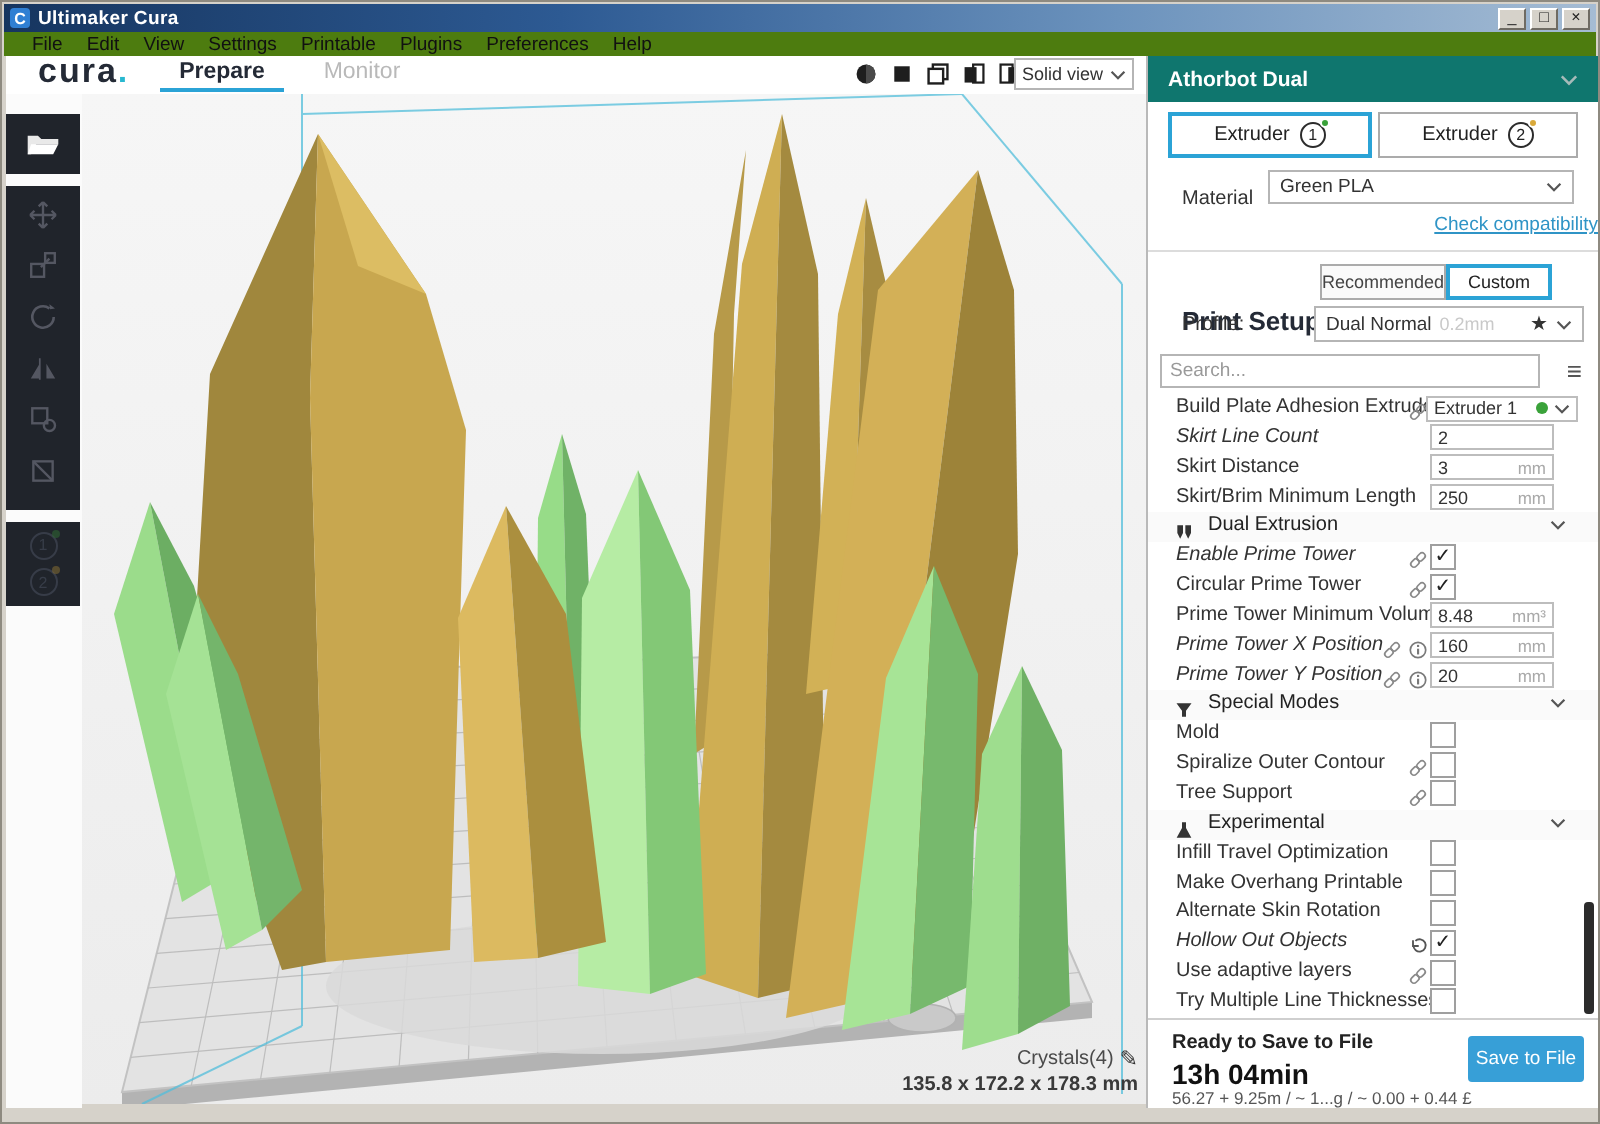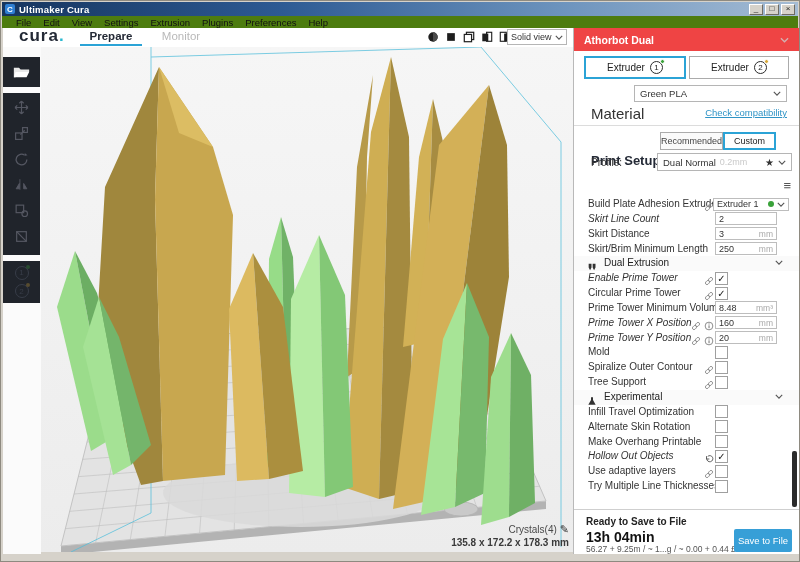--- a/index.html
+++ b/index.html
@@ -49,39 +49,39 @@
 
   
   .viewport { position:absolute; left:40px; top:46px; width:532px; height:507px; background:#f3f3f3; overflow:hidden; }
   .viewport svg.scene { position:absolute; left:0; top:0; }
   .model-name { position:absolute; right:4px; top:476px; font-size:10px; color:#4a4a4a; display:flex; align-items:center; gap:3px; }
   .model-name .pencil { font-size:11px; color:#333; }
   .model-size { position:absolute; right:4px; top:490px; font-size:10px; font-weight:bold; color:#3a3a3a; }
 
   
   .panel { position:absolute; left:572px; top:27px; width:226px; height:526px; background:#fff; border-left:1px solid #b9b9b9; z-index:6; }
-  .panel-header { position:absolute; left:0; top:0; right:0; height:23px; background:#ef4444; color:#fff;
+  .panel-header { position:absolute; left:0; top:0; right:0; height:23px; background:#0f766e; color:#fff;
     font-size:10.5px; font-weight:bold; display:flex; align-items:center; padding:0 10px; }
   .panel-header .chev { margin-left:auto; opacity:.8; }
 
   .extruder-tabs { position:absolute; left:10px; top:28px; right:10px; height:23px; display:flex; gap:3px; }
   .ext-btn { flex:1; background:#fff; display:flex; align-items:center; justify-content:center; gap:5px;
     font-size:10px; color:#222; }
   .ext-btn.sel { border:2px solid #2ba3d6; }
   .ext-btn.unsel { border:1px solid #ababab; }
   .num-circ { width:13px; height:13px; border:1.4px solid #2c2c2c; border-radius:50%; font-size:8px;
     display:flex; align-items:center; justify-content:center; position:relative; color:#222; }
   .num-circ .mdot { position:absolute; right:-3px; top:-3px; width:5px; height:5px; border-radius:50%; border:1px solid #fff; }
 
   .material-row { position:absolute; left:0; top:57px; right:0; height:17px; }
-  .material-row .lbl { position:absolute; left:17px; top:20px; font-size:15px; color:#333; }
+  .material-row .lbl { position:absolute; left:17px; top:9px; font-size:10px; color:#333; }
   .material-dd { position:absolute; left:60px; top:0; width:153px; height:17px; border:1px solid #b5b5b5;
     font-size:9.5px; color:#333; display:flex; align-items:center; padding:0 5px; background:#fff; }
   .material-dd .chev { margin-left:auto; }
-  .compat { position:absolute; right:12px; top:79px; font-size:9.5px; color:#2f94c6; text-decoration:underline; }
+  .compat { position:absolute; right:0; top:79px; font-size:9.5px; color:#2f94c6; text-decoration:underline; }
 
   .divider { position:absolute; left:0; top:97px; right:0; height:1px; background:#dcdcdc; }
 
   .ps-title { position:absolute; left:17px; top:105px; font-size:13px; font-weight:bold; color:#242a36;margin-top:20px; }
   .mode-tabs { position:absolute; left:86px; top:104px; width:116px; height:18px; display:flex; }
   .mode-btn { flex:1; font-size:9px; display:flex; align-items:center; justify-content:center; }
   .mode-btn.off { border:1px solid #ababab; background:#fafafa; color:#444; }
   .mode-btn.on { border:2px solid #2ba3d6; background:#fff; color:#222; }
 
   .profile-row { position:absolute; left:0; top:125px; right:0; height:18px; }
@@ -114,21 +114,21 @@
   .srow.section .sic { position:absolute; left:13px; top:2px; }
   .srow.section .lab { left:30px; font-weight:normal; color:#222; }
   .srow.section .chev { position:absolute; right:16px; top:4px; }
 
   .sscroll { position:absolute; right:2px; top:423px; width:5px; height:56px; background:#2b2b2b; border-radius:2px; }
 
   .pfooter { position:absolute; left:0; right:0; top:481px; height:45px; border-top:1px solid #cfcfcf; background:#fff; }
   .pfooter .status { position:absolute; left:12px; top:6px; font-size:10px; font-weight:bold; color:#222; }
   .pfooter .time { position:absolute; left:12px; top:19px; font-size:14px; font-weight:bold; color:#111; }
   .pfooter .details { position:absolute; left:12px; top:34px; font-size:8.5px; color:#555; }
-  .save-btn { position:absolute; right:7px; top:19px; width:58px; height:23px; background:#379fd7; color:#fff;
+  .save-btn { position:absolute; right:7px; top:8px; width:58px; height:23px; background:#379fd7; color:#fff;
     font-size:9.5px; display:flex; align-items:center; justify-content:center; border-radius:2px; }
 
   .bottom-strip { position:absolute; left:1px; right:1px; bottom:1px; height:8px; background:#d6d2ca; }
   .chev svg, .vi svg { display:block; }
 </style>
 </head>
 <body>
 
 <div class="window">
 
@@ -140,21 +140,21 @@
       <div class="win-btn">□</div>
       <div class="win-btn">×</div>
     </div>
   </div>
 
   <div class="menubar" id="menubar">
       <div class="menu-item">File</div>
       <div class="menu-item">Edit</div>
       <div class="menu-item">View</div>
       <div class="menu-item">Settings</div>
-      <div class="menu-item">Extrusion</div>
+      <div class="menu-item">Printable</div>
       <div class="menu-item">Plugins</div>
       <div class="menu-item">Preferences</div>
       <div class="menu-item">Help</div>
     </div>
 
   <div class="viewport">
     <svg class="scene" width="532" height="507" viewBox="0 0 532 507">
       <defs>
         <linearGradient id="bgG" x1="0" y1="0" x2="0" y2="1">
           <stop offset="0" stop-color="#f6f6f6"></stop>
@@ -391,20 +391,21 @@
         <span class="star">★</span>
         <span class="chev">
             <svg width="8" height="5" viewBox="0 0 10 6">
               <path d="M1 1 L5 5 L9 1" fill="none" stroke="#555" stroke-width="1.4"></path>
             </svg>
           </span>
       </div>
     </div>
 
     <div class="search-row">
+      <input class="search-input" placeholder="Search..." style="">
       <span class="hamburger">≡</span>
     </div>
 
     <div class="settings" id="settings-list">
         <div class="srow">
           <span class="lab">Build Plate Adhesion Extruder</span>
           <span class="icons">
             <span><svg width="10" height="10" viewBox="0 0 14 14">
                 <g transform="rotate(-45 7 7)" stroke="#8a8a8a" fill="none" stroke-width="1.2">
                   <rect x="0.8" y="4.8" width="6.4" height="4.4" rx="2.2"></rect>
@@ -515,20 +516,31 @@
                 <circle cx="7" cy="7" r="5.4" fill="none" stroke="#7a7a7a" stroke-width="1.2"></circle>
                 <rect x="6.3" y="6.1" width="1.5" height="4" fill="#7a7a7a"></rect>
                 <rect x="6.3" y="3.4" width="1.5" height="1.5" fill="#7a7a7a"></rect>
               </svg></span>
           </span>
           <span class="inp">
             <span>20</span>
             <span class="unit">mm</span>
           </span>
         </div>
+        <div class="srow section">
+          <span class="sic"><svg width="10" height="10" viewBox="0 0 12 12">
+              <path d="M1.5 2h9L7.2 6.4V10H4.8V6.4z" fill="#333"></path>
+            </svg></span>
+          <span class="lab">Special Modes</span>
+          <span class="chev">
+            <svg width="8" height="5" viewBox="0 0 10 6">
+              <path d="M1 1 L5 5 L9 1" fill="none" stroke="#555" stroke-width="1.4"></path>
+            </svg>
+          </span>
+        </div>
         <div class="srow">
           <span class="lab">Mold</span>
           <span class="cb"></span>
         </div>
         <div class="srow">
           <span class="lab">Spiralize Outer Contour</span>
           <span class="icons">
             <span><svg width="10" height="10" viewBox="0 0 14 14">
                 <g transform="rotate(-45 7 7)" stroke="#8a8a8a" fill="none" stroke-width="1.2">
                   <rect x="0.8" y="4.8" width="6.4" height="4.4" rx="2.2"></rect>
@@ -559,25 +571,25 @@
             <svg width="8" height="5" viewBox="0 0 10 6">
               <path d="M1 1 L5 5 L9 1" fill="none" stroke="#555" stroke-width="1.4"></path>
             </svg>
           </span>
         </div>
         <div class="srow">
           <span class="lab">Infill Travel Optimization</span>
           <span class="cb"></span>
         </div>
         <div class="srow">
+          <span class="lab">Make Overhang Printable</span>
+          <span class="cb"></span>
+        </div>
+        <div class="srow">
           <span class="lab">Alternate Skin Rotation</span>
-          <span class="cb"></span>
-        </div>
-        <div class="srow">
-          <span class="lab">Make Overhang Printable</span>
           <span class="cb"></span>
         </div>
         <div class="srow">
           <span class="lab it">Hollow Out Objects</span>
           <span class="icons">
             <span><svg width="10" height="10" viewBox="0 0 14 14">
                 <path d="M3.5 3v4h4" fill="none" stroke="#555" stroke-width="1.3"></path>
                 <path d="M3.8 6.5a4.3 4.3 0 1 0 1.4-3.1" fill="none" stroke="#555" stroke-width="1.3"></path>
               </svg></span>
           </span>

